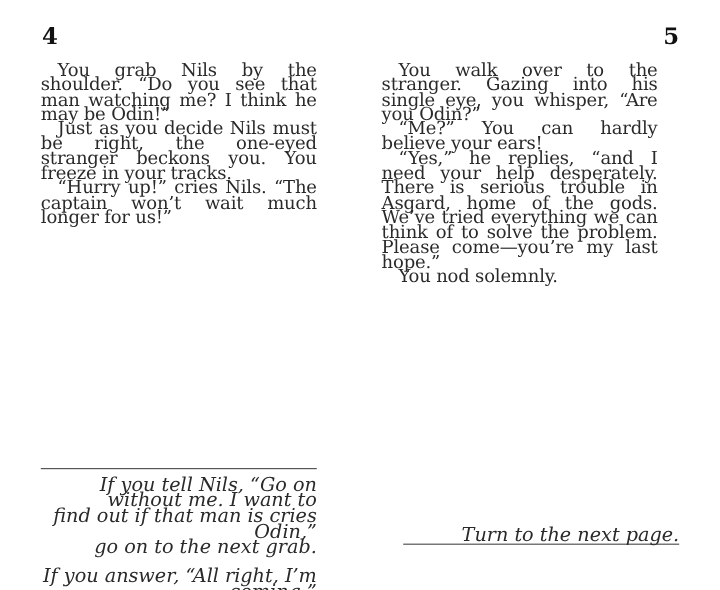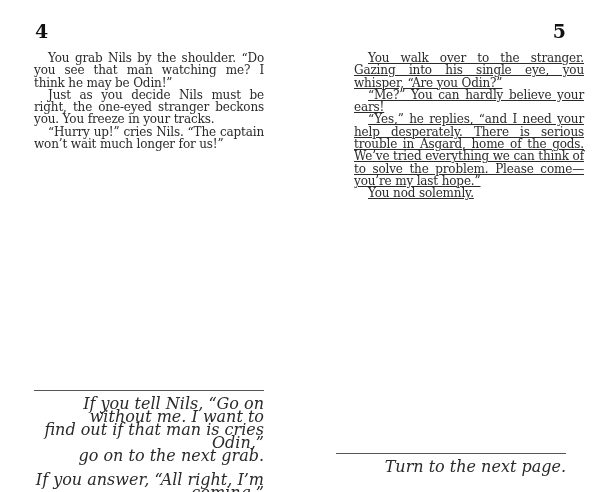--- a/index.html
+++ b/index.html
@@ -8,36 +8,36 @@
     .page.left { left: 0; }
     .page.right { left: 300px; }
     .pnum {
       position: absolute; top: 20px;
       font-family: "DejaVu Serif", serif; font-weight: bold; font-size: 19px; color: #111;
     }
     .left .pnum { left: 35px; }
     .right .pnum { right: 34px; }
     .body-text {
       position: absolute; top: 52px; width: 230px;
-      font-family: "DejaVu Serif", serif; font-size: 12px; line-height: 12.3px;
+      font-family: "DejaVu Serif", serif; font-size: 15px; line-height: 12.3px;
       text-align: justify; color: #2a2a2a; letter-spacing: -0.15px;
     }
     .left .body-text { left: 34px; }
-    .right .body-text { left: 54px; text-decoration: underline; }
+    .right .body-text { left: 18px; }
     .body-text p { margin: 0; text-indent: 14px; }
     .divider { position: absolute; height: 1px; background: #555; width: 230px; }
     .left .divider { left: 34px; top: 390px; }
     .right .divider { left: 36px; top: 453px; }
     .choices {
       position: absolute; width: 230px; text-align: right;
       font-family: "DejaVu Serif", serif; font-style: italic; font-size: 16px; line-height: 13px;
       color: #2a2a2a;
     }
     .left .choices { left: 34px; top: 397px; }
-    .right .choices { left: 36px; top: 460px; }
+    .right .choices { left: 36px; top: 439px; }
     .choice { margin: 0 0 11px 0; }
     .choice .line { display: block; }
   </style>
 </head>
 <body>
 
 <div class="page left">
   <div class="pnum">4</div>
   <div class="body-text">
     <p>You grab Nils by the shoulder. “Do you see that man watching me? I think he may be Odin!”</p>

